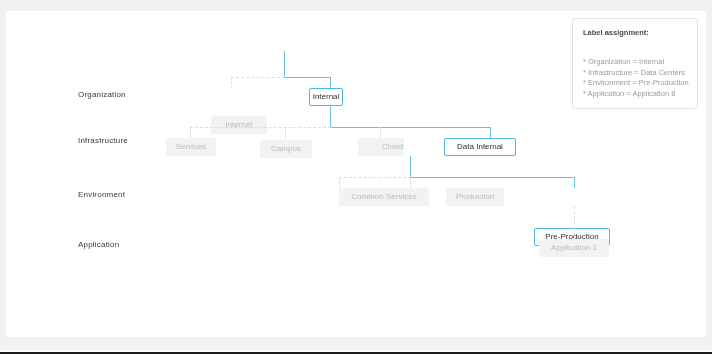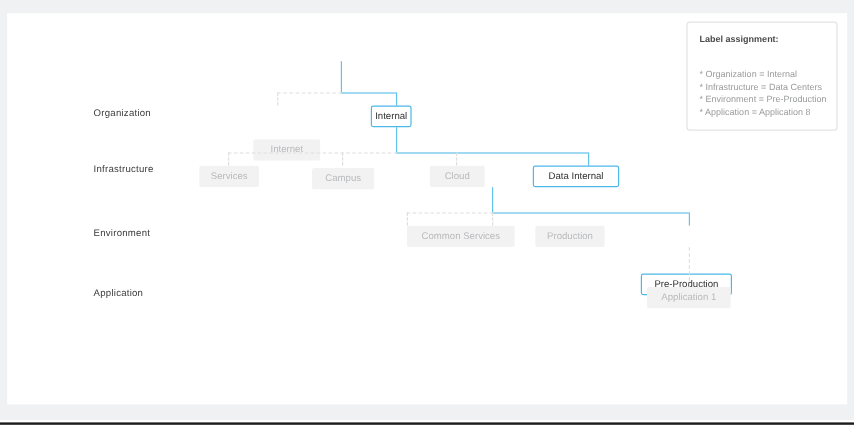--- a/index.html
+++ b/index.html
@@ -156,21 +156,21 @@
 
     <div class="conn h-dash" style="left:184px; top:116px; width:141px;"></div>
 
     <div class="conn v-dash" style="left:184px; top:116px; height:11px;"></div>
     <div class="conn v-dash" style="left:279px; top:116px; height:11px;"></div>
     <div class="conn v-dash" style="left:374px; top:116px; height:11px;"></div>
     <div class="conn v-solid" style="left:484px; top:116px; height:11px;"></div>
 
     <div class="node muted" style="left:160px; top:127px; width:50px;">Services</div>
     <div class="node muted" style="left:254px; top:129px; width:52px;">Campus</div>
-    <div class="node muted" style="left:352px; top:127px; width:46px;">Cloud</div>
+    <div class="node muted" style="left:352px; top:127px; width:46px;text-align:right;">Cloud</div>
     <div class="node active" style="left:438px; top:127px; width:72px;">Data Internal</div>
 
     <div class="conn v-solid" style="left:404px; top:145px; height:21px;"></div>
     <div class="conn h-solid" style="left:404px; top:166px; width:164px;"></div>
     <div class="conn h-dash" style="left:333px; top:166px; width:72px;"></div>
     <div class="conn v-dash" style="left:333px; top:166px; height:11px;"></div>
     <div class="conn v-dash" style="left:404px; top:166px; height:11px;"></div>
     <div class="conn v-solid" style="left:568px; top:166px; height:11px;"></div>
 
     <div class="node muted" style="left:333px; top:177px; width:90px;">Common Services</div>

